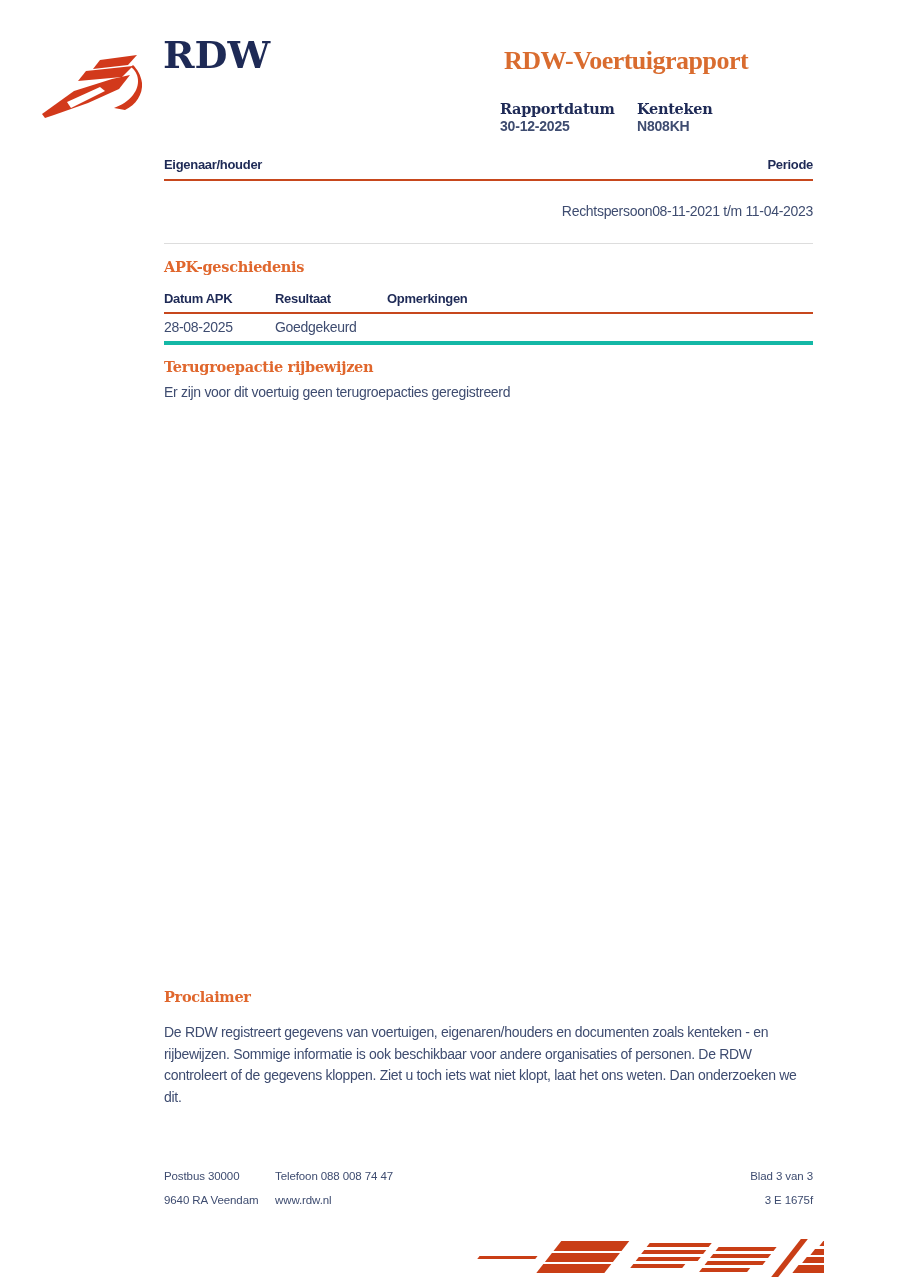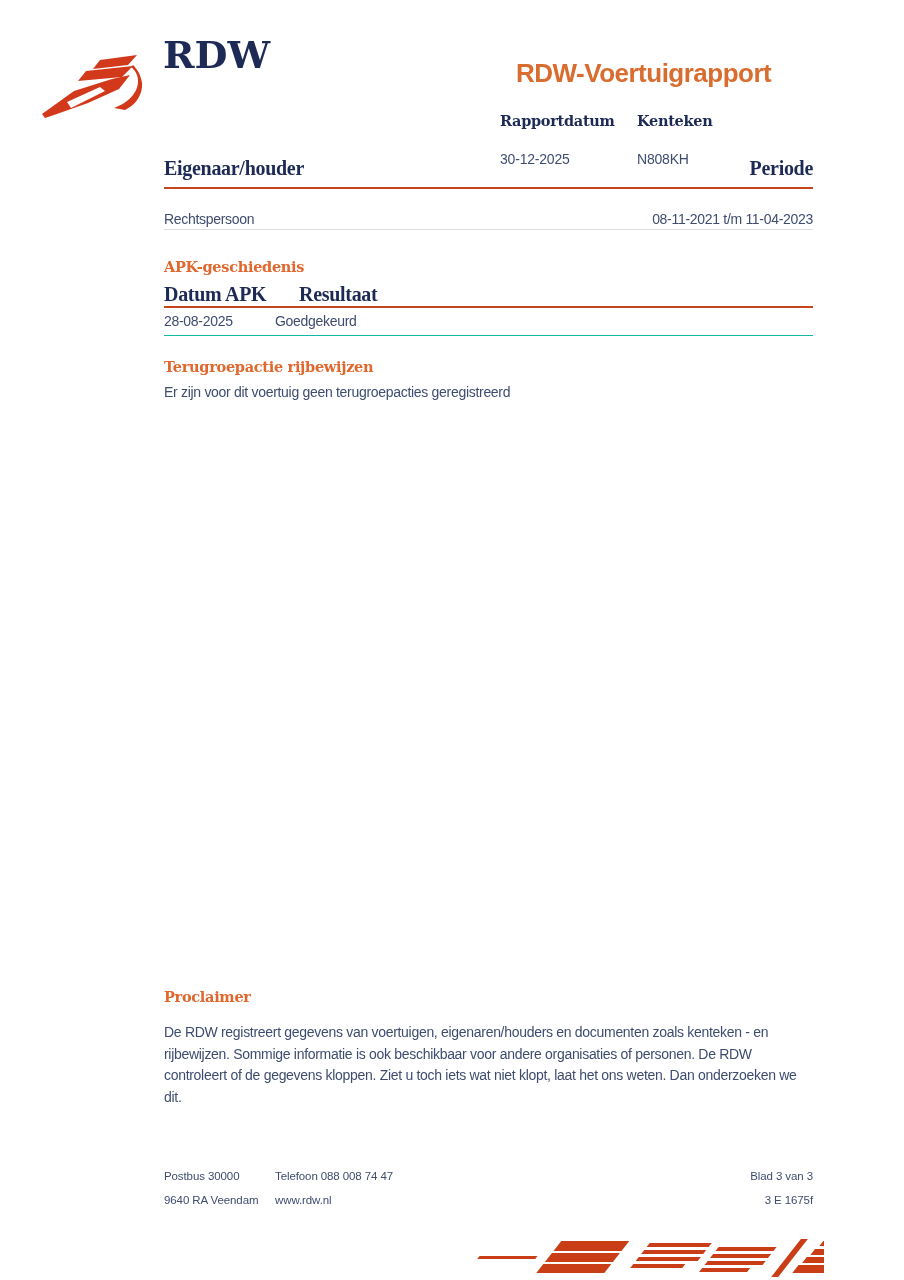--- a/index.html
+++ b/index.html
@@ -22,45 +22,45 @@
     font-weight: bold;
     font-size: 38px;
     line-height: 42px;
     color: #1E2A56;
     letter-spacing: 0px;
     white-space: nowrap;
   }
 
   .header-right { position: absolute; left: 500px; top: 42px; width: 320px; }
   .doc-title {
-    margin: 16px;
-    font-family: Liberation Sans, sans-serif;
+    margin: 4px;
+    font-family: Liberation Serif, serif;
     font-weight: bold;
     font-size: 26px;
     line-height: 30px;
     color: #D96C2F;
     letter-spacing: -0.5px;
     white-space: nowrap;
   }
   .meta { display: flex; margin-top: 24px; }
   .meta-col-1 { width: 137px; }
   .meta-label {
     font-family: "DejaVu Serif", serif;
     font-weight: bold;
     font-size: 14.5px;
     color: #1E2A56;
     letter-spacing: -0.3px;
   }
-  .meta-value { margin-top: 22px; font-size: 14px; letter-spacing: -0.2px; }
+  .meta-value { margin-top: 1px; font-size: 14px; letter-spacing: -0.2px; font-weight: bold; }
 
   
   .slab-bold {
-    font-family: Liberation Serif, serif;
-    font-weight: bold;
-    font-size: 20px;
+    font-family: Liberation Sans, sans-serif;
+    font-weight: bold;
+    font-size: 13px;
     letter-spacing: -0.3px;
     color: #1E2A56;
   }
   .orange-heading {
     font-family: "DejaVu Serif", serif;
     font-weight: bold;
     font-size: 14.5px;
     letter-spacing: -0.3px;
     color: #E0672D;
   }
@@ -69,31 +69,31 @@
   .section { position: absolute; left: 164px; width: 649px; }
 
   
   .owner-section { top: 157px; }
   .owner-header {
     display: flex; justify-content: space-between;
     padding-bottom: 7px;
     border-bottom: 2px solid #C7471D;
   }
   .owner-row {
-    display: flex; justify-content: space-between;
+    display: flex; justify-content: flex-end;
     margin-top: 22px;
-    padding-bottom: 2px;
+    padding-bottom: 24px;
     border-bottom: 1px solid #DDDDDD;
   }
 
   
   .apk-section { top: 258px; }
   .apk-grid { display: grid; grid-template-columns: 111px 112px 1fr; }
-  .apk-head { margin-top: 8px; border-bottom: 2px solid #C7471D; gap: 24px; }
-  .apk-row { padding-top: 5px; padding-bottom: 6px; border-bottom: 1px solid #14b8a6; }
+  .apk-head { margin-top: 16px; padding-bottom: 6px; border-bottom: 2px solid #C7471D; }
+  .apk-row { padding-top: 5px; padding-bottom: 6px; border-bottom: 4px solid #14b8a6; }
 
   
   .recall-section { top: 358px; }
   .recall-body { margin-top: 9px; }
 
   
   .proclaimer-section { top: 988px; }
   .proclaimer-body { margin-top: 17px; line-height: 21.5px; width: 649px; }
 
   
@@ -147,20 +147,21 @@
       <span>Rechtspersoon</span>
       <span>08-11-2021 t/m 11-04-2023</span>
     </div>
   </div>
 
   <div class="section apk-section">
     <div class="orange-heading">APK-geschiedenis</div>
     <div class="apk-grid apk-head">
       <span class="slab-bold">Datum APK</span>
       <span class="slab-bold">Resultaat</span>
+      <span class="slab-bold">Opmerkingen</span>
     </div>
     <div class="apk-grid apk-row body-text">
       <span>28-08-2025</span>
       <span>Goedgekeurd</span>
       <span></span>
     </div>
   </div>
 
   <div class="section recall-section">
     <div class="orange-heading">Terugroepactie rijbewijzen</div>

